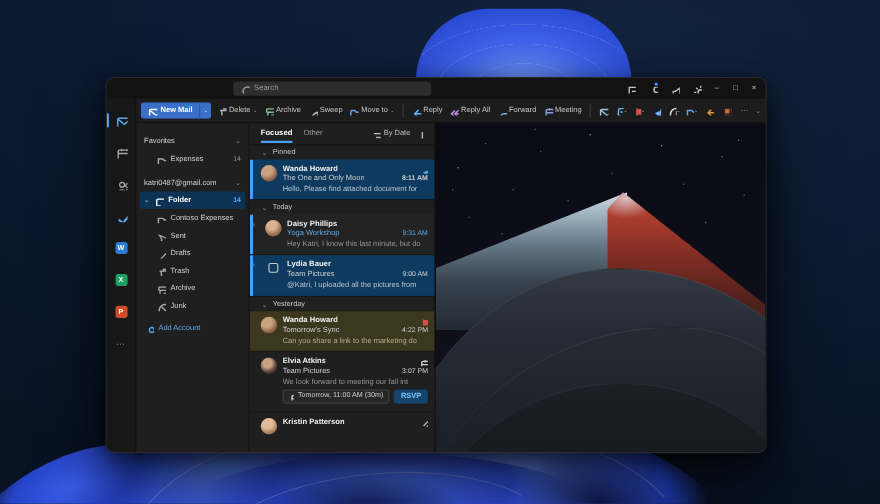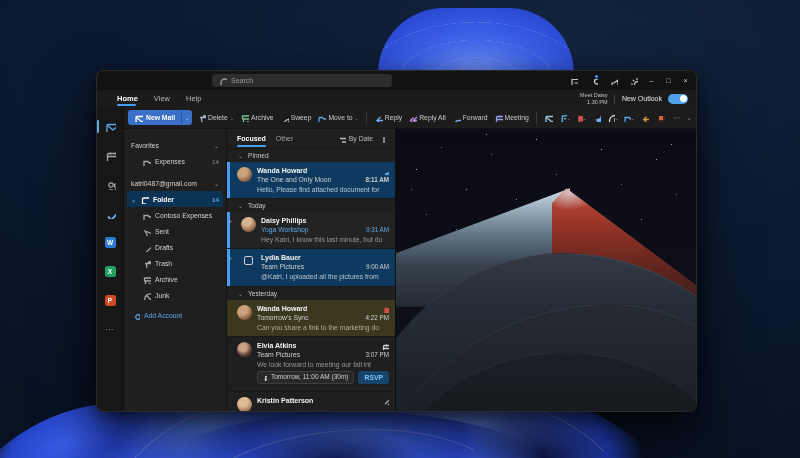--- a/index.html
+++ b/index.html
@@ -350,34 +350,20 @@
           <svg class="ic">
             <use href="#i-gear"></use>
           </svg>
         </div>
       <div class="win-ctl">–</div>
       <div class="win-ctl">□</div>
       <div class="win-ctl">×</div>
     </div>
   </div>
 
-  <div class="tabsrow">
-    <div class="tab active">Home</div>
-    <div class="tab">View</div>
-    <div class="tab">Help</div>
-    <div class="tabs-right">
-      <div class="meet">
-        <div>Meet Daisy</div>
-        <div>1:30 PM</div>
-      </div>
-      <span class="vsep">|</span>
-      <span class="newoutlook">New Outlook</span>
-      <div class="toggle"></div>
-    </div>
-  </div>
 
   <div class="main">
     <div class="rail">
       <div class="rail-item active">
           <svg class="ic12">
             <use href="#i-env"></use>
           </svg>
         </div>
       <div class="rail-item">
           <svg class="ic12">

